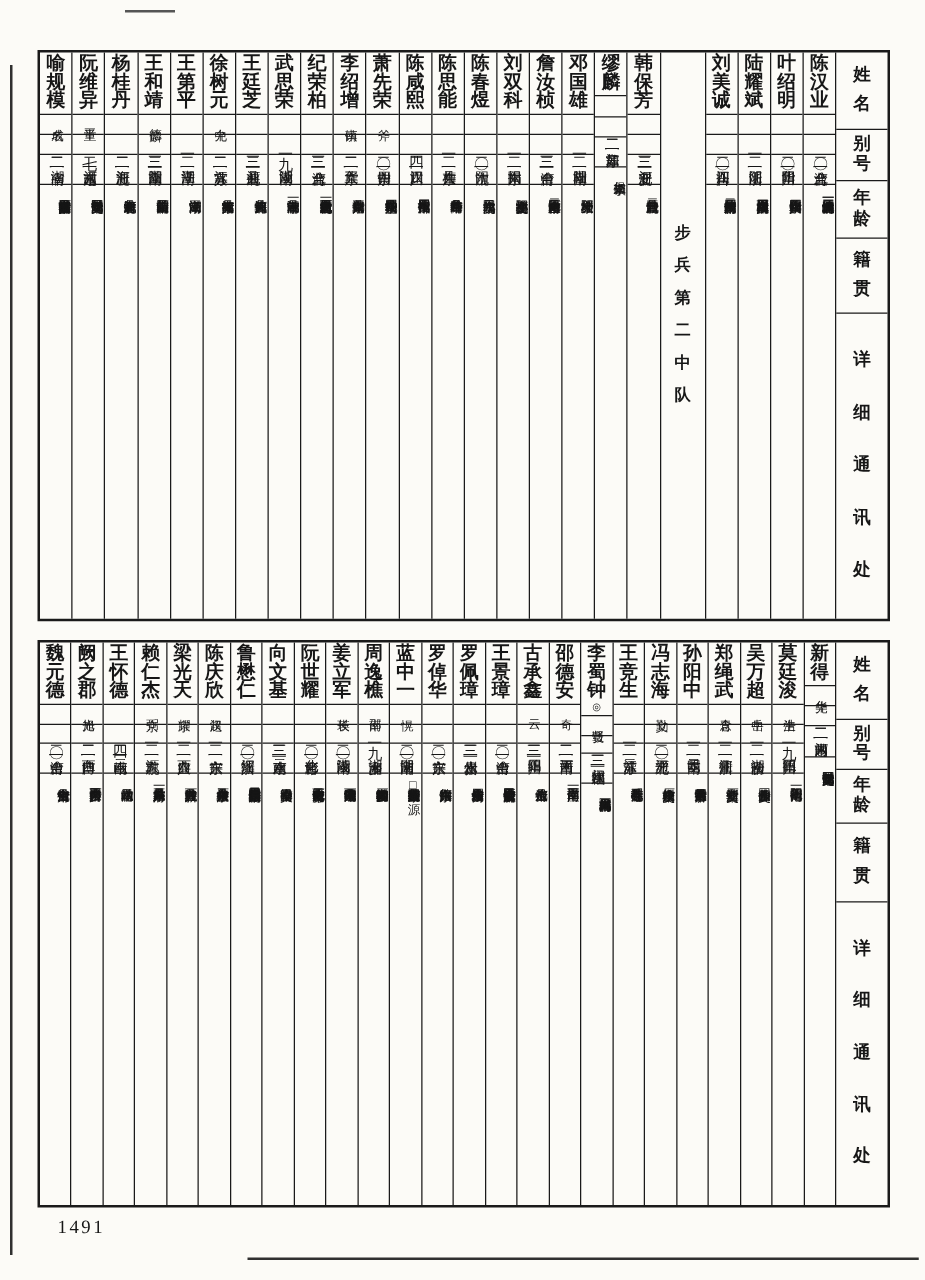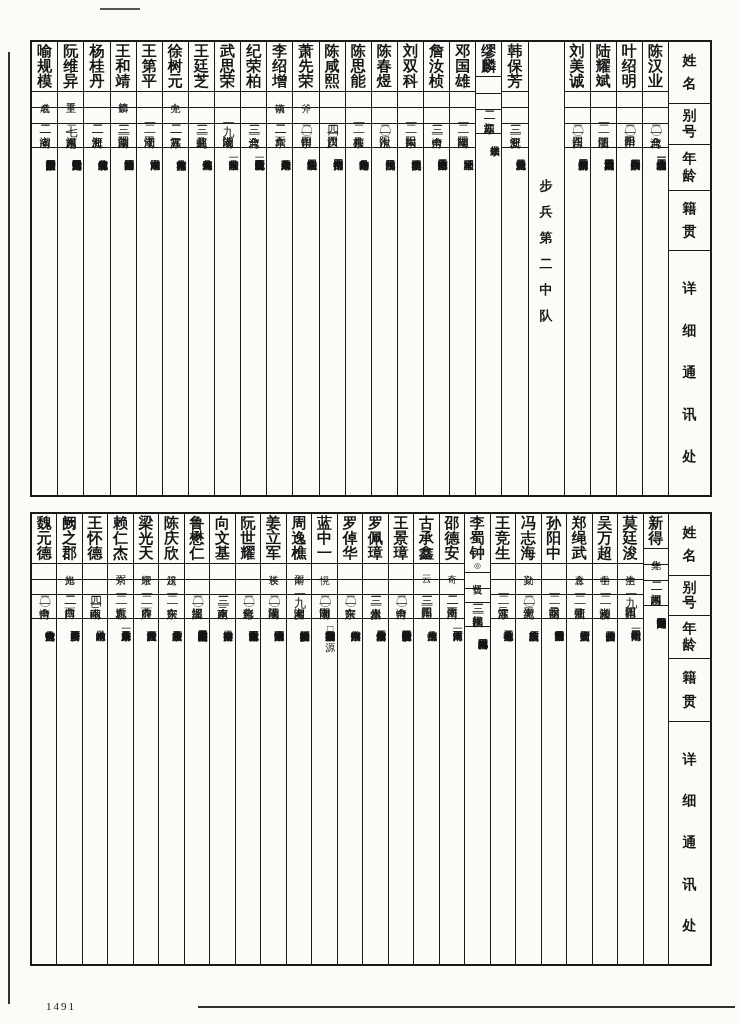--- a/index.html
+++ b/index.html
@@ -41,21 +41,21 @@
     font-weight:bold;font-size:14px;line-height:1;padding:3px 0;box-sizing:border-box;}
   .v{writing-mode:vertical-rl;text-orientation:upright;line-height:1.15;}
   .alias-cell{display:flex;justify-content:center;font-size:10px;padding-top:3px;box-sizing:border-box;}
   .age-cell{display:flex;justify-content:center;align-items:center;font-size:12px;box-sizing:border-box;}
   .native-cell{display:flex;justify-content:center;font-size:11px;padding-top:4px;box-sizing:border-box;}
   .addr-cell{font-size:10px;padding:4px 1px 2px 1px;box-sizing:border-box;overflow:hidden;}
   .addr-cell .v{display:block;width:100%;height:100%;line-height:1.2;}
   .section-label{display:flex;flex-direction:column;align-items:center;gap:13px;
     font-size:13px;font-weight:bold;line-height:1;margin-top:-36px;}
   .mark{font-size:8px;line-height:1;margin-top:1px;}
-  .page-number{position:absolute;left:46px;top:974px;font-size:11px;letter-spacing:2px;margin-top:26px;}
+  .page-number{position:absolute;left:46px;top:974px;font-size:15px;letter-spacing:2px;}
 </style>
 </head>
 <body>
 
 <div class="scan-left"></div>
 <div class="scan-bottom"></div>
 <div class="scan-dash" style="left:100px;top:8px;width:40px;"></div>
 
 <div id="table-top" class="roster">
     <div class="col header-col">

